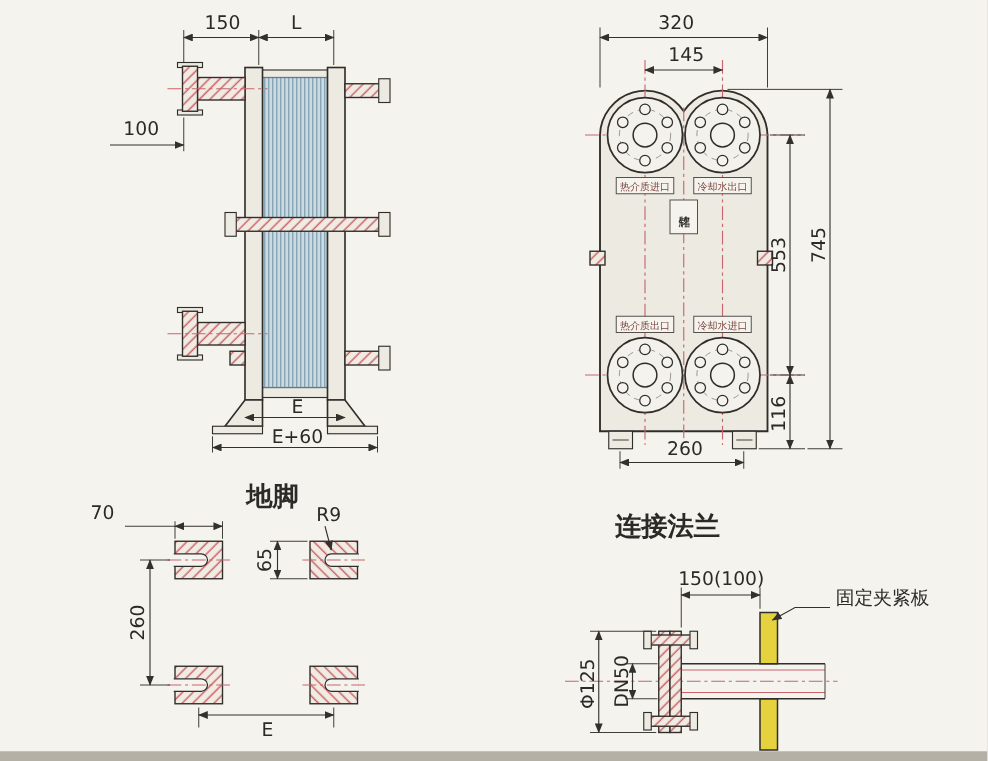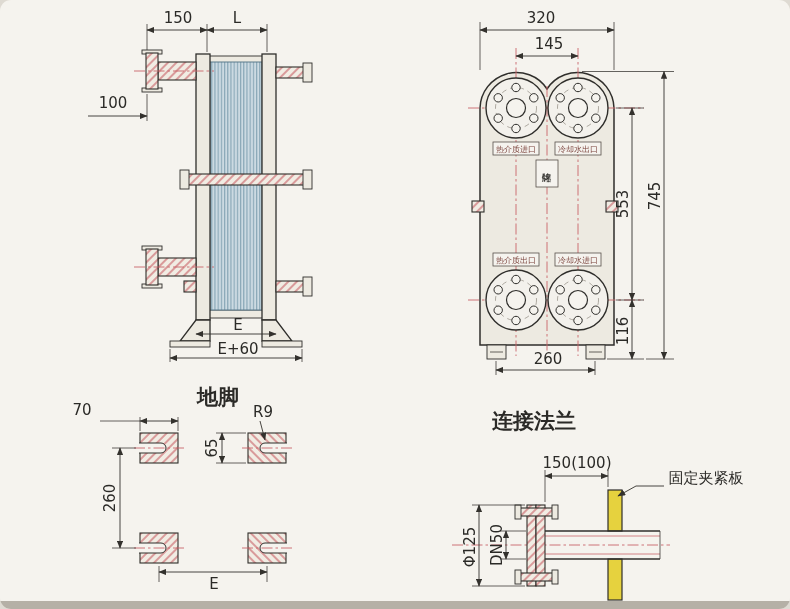--- a/index.html
+++ b/index.html
@@ -1,17 +1,17 @@
 <!DOCTYPE html>
 <html><head>
 <meta charset="utf-8">
 <style>
   html,body{margin:0;padding:0;background:#dedad2;}
   .stage{width:790px;height:609px;background:#f5f3ee;position:relative;overflow:hidden;
-         font-family:"DejaVu Sans","Liberation Sans",sans-serif;border-radius:11px;}
+         font-family:"DejaVu Sans","Liberation Sans",sans-serif;}
   svg text{font-family:"DejaVu Sans","Liberation Sans",sans-serif;fill:#2b2a27;}
   .t15{font-size:15px;}
   .t8{font-size:8px;fill:#7c453e;}
   .t9{font-size:9.5px;}
   .title{font-size:21px;font-weight:600;}
   .mid{text-anchor:middle;}
   .part{fill:#edeae1;stroke:#2f2e2b;stroke-width:1.3;}
   .partThin{fill:#edeae1;stroke:#2f2e2b;stroke-width:0.9;}
   .hatch{fill:url(#hatchP);stroke:#2f2e2b;stroke-width:1.1;}
   .dim{stroke:#33312d;stroke-width:0.9;fill:none;}

